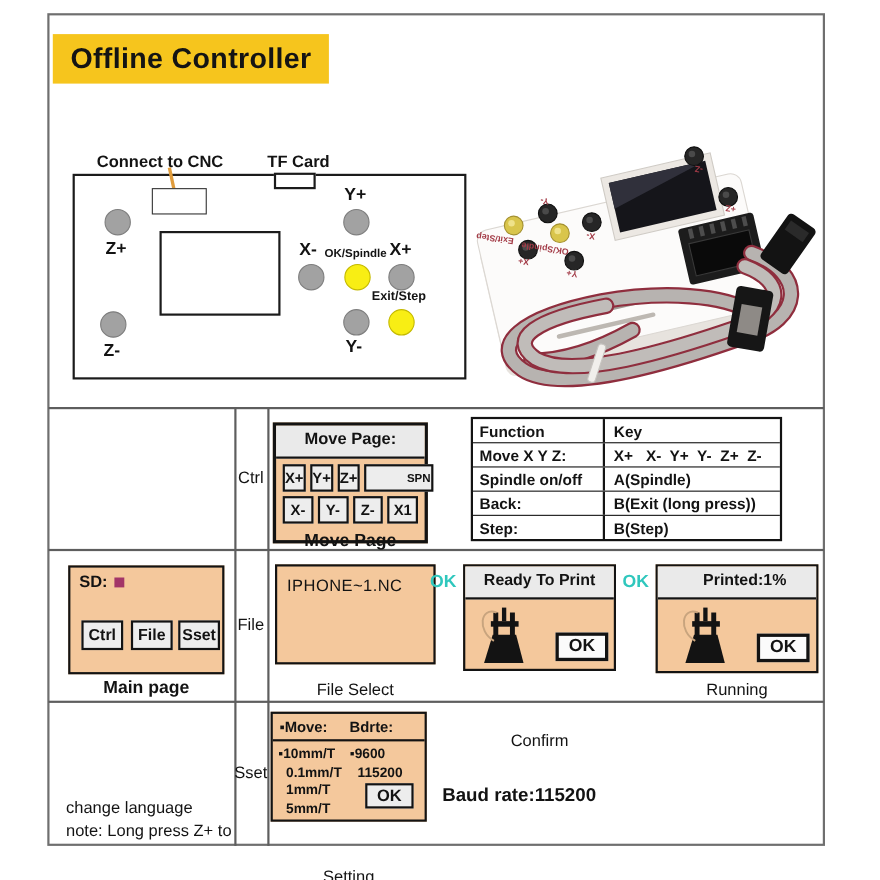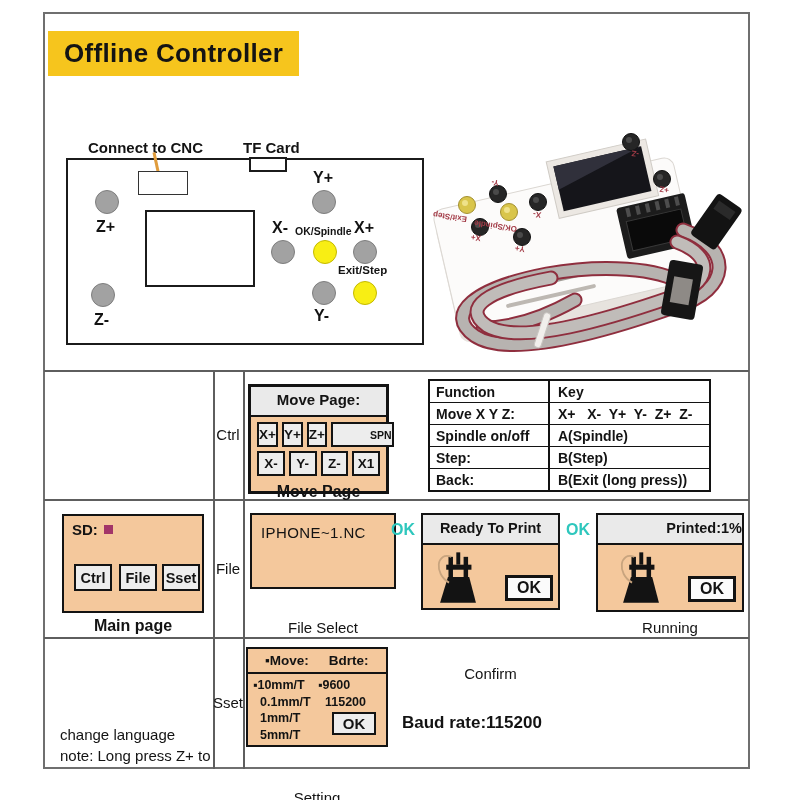--- a/index.html
+++ b/index.html
@@ -181,39 +181,39 @@
   </div>
   <div class="frow">
     <div class="fcell-l">Move X Y Z:</div>
     <div class="fcell-r">X+   X-  Y+  Y-  Z+  Z-</div>
   </div>
   <div class="frow">
     <div class="fcell-l">Spindle on/off</div>
     <div class="fcell-r">A(Spindle)</div>
   </div>
   <div class="frow">
+    <div class="fcell-l">Back:</div>
+    <div class="fcell-r">B(Exit (long press))</div>
+  </div>
+  <div class="frow">
     <div class="fcell-l">Step:</div>
     <div class="fcell-r">B(Step)</div>
-  </div>
-  <div class="frow">
-    <div class="fcell-l">Back:</div>
-    <div class="fcell-r">B(Exit (long press))</div>
   </div>
 </div>
 
 <div class="abs screen" style="left:62px;top:514px;width:142px;height:99px;border-width:2.5px;">
   <div style="position:absolute;left:8px;top:5px;font-weight:bold;font-size:15px;">SD:</div>
   <div style="position:absolute;left:40px;top:9px;width:9px;height:9px;background:#a23568;"></div>
   <div class="kbtn" style="position:absolute;left:10px;top:48px;width:38px;height:27px;font-size:14.5px;">Ctrl</div>
   <div class="kbtn" style="position:absolute;left:55px;top:48px;width:38px;height:27px;font-size:14.5px;">File</div>
   <div class="kbtn" style="position:absolute;left:98px;top:48px;width:38px;height:27px;font-size:14.5px;">Sset</div>
 </div>
 <div class="abs caption cap-b" style="left:62px;top:617px;width:142px;">Main page</div>
 
-<div class="abs screen" style="left:250px;top:513px;width:146px;height:76px;border-width:2.5px;">
+<div class="abs screen" style="left:250px;top:513px;width:146px;height:91px;border-width:2.5px;">
   <div style="position:absolute;left:9px;top:9px;font-size:15px;letter-spacing:.4px;">IPHONE~1.NC</div>
 </div>
 <div class="abs caption" style="left:250px;top:619px;width:146px;">File Select</div>
 
 <div class="abs okcyan" style="left:391px;top:521px;">OK</div>
 
 <div class="abs screen" style="left:421px;top:513px;width:139px;height:97px;border-width:2.5px;">
   <div class="scr-header">Ready To Print</div>
   <svg style="position:absolute;left:6px;top:34px;" width="58" height="56" viewBox="0 0 46 50">
     <path d="M7,48 L39,48 L33,25 L14,25 Z" fill="#131313"></path>
@@ -223,41 +223,41 @@
     <rect x="21.5" y="3" width="3.5" height="11" fill="#131313"></rect>
     <path d="M15,30 C1,22 4,2 17,7" stroke="#c8a47e" stroke-width="1.6" fill="none"></path>
   </svg>
   <div class="okbtn" style="right:5px;bottom:7px;width:48px;height:26px;">OK</div>
 </div>
 <div class="abs caption" style="left:421px;top:617px;width:139px;margin-top:48px;">Confirm</div>
 
 <div class="abs okcyan" style="left:566px;top:521px;">OK</div>
 
 <div class="abs screen" style="left:596px;top:513px;width:148px;height:99px;border-width:2.5px;">
-  <div class="scr-header" style="text-align:right;padding-left:14px;">Printed:1%</div>
+  <div class="scr-header" style="text-align:center;padding-left:14px;">Printed:1%</div>
   <svg style="position:absolute;left:14px;top:34px;" width="58" height="56" viewBox="0 0 46 50">
     <path d="M7,48 L39,48 L33,25 L14,25 Z" fill="#131313"></path>
     <rect x="14.5" y="7" width="4" height="20" fill="#131313"></rect>
     <rect x="28" y="7" width="4" height="20" fill="#131313"></rect>
     <rect x="12.5" y="14" width="22.5" height="4.5" fill="#131313"></rect>
     <rect x="21.5" y="3" width="3.5" height="11" fill="#131313"></rect>
     <path d="M15,30 C1,22 4,2 17,7" stroke="#c8a47e" stroke-width="1.6" fill="none"></path>
   </svg>
   <div class="okbtn" style="right:6px;bottom:8px;width:48px;height:26px;">OK</div>
 </div>
 <div class="abs caption" style="left:596px;top:619px;width:148px;">Running</div>
 
 <div class="abs" style="left:60px;top:724px;font-size:15px;line-height:21px;">
   <div>change language</div>
   <div>note: Long press Z+ to</div>
 </div>
 
 <div class="abs screen" style="left:246px;top:647px;width:142px;height:100px;border-width:2.5px;">
   <div style="height:23px;border-bottom:2.2px solid #131313;display:flex;align-items:center;">
-    <span style="font-weight:bold;font-size:13.5px;padding-left:17px;">▪Move:</span>
+    <span style="font-weight:bold;font-size:13.5px;padding-left:6px;">▪Move:</span>
     <span style="font-weight:bold;font-size:13.5px;margin-left:20px;">Bdrte:</span>
   </div>
   <div style="position:absolute;left:5px;top:28px;">
     <div class="setline">▪10mm/T</div>
     <div class="setline" style="padding-left:7px;">0.1mm/T</div>
     <div class="setline" style="padding-left:7px;">1mm/T</div>
     <div class="setline" style="padding-left:7px;">5mm/T</div>
   </div>
   <div style="position:absolute;left:70px;top:28px;">
     <div class="setline">▪9600</div>

